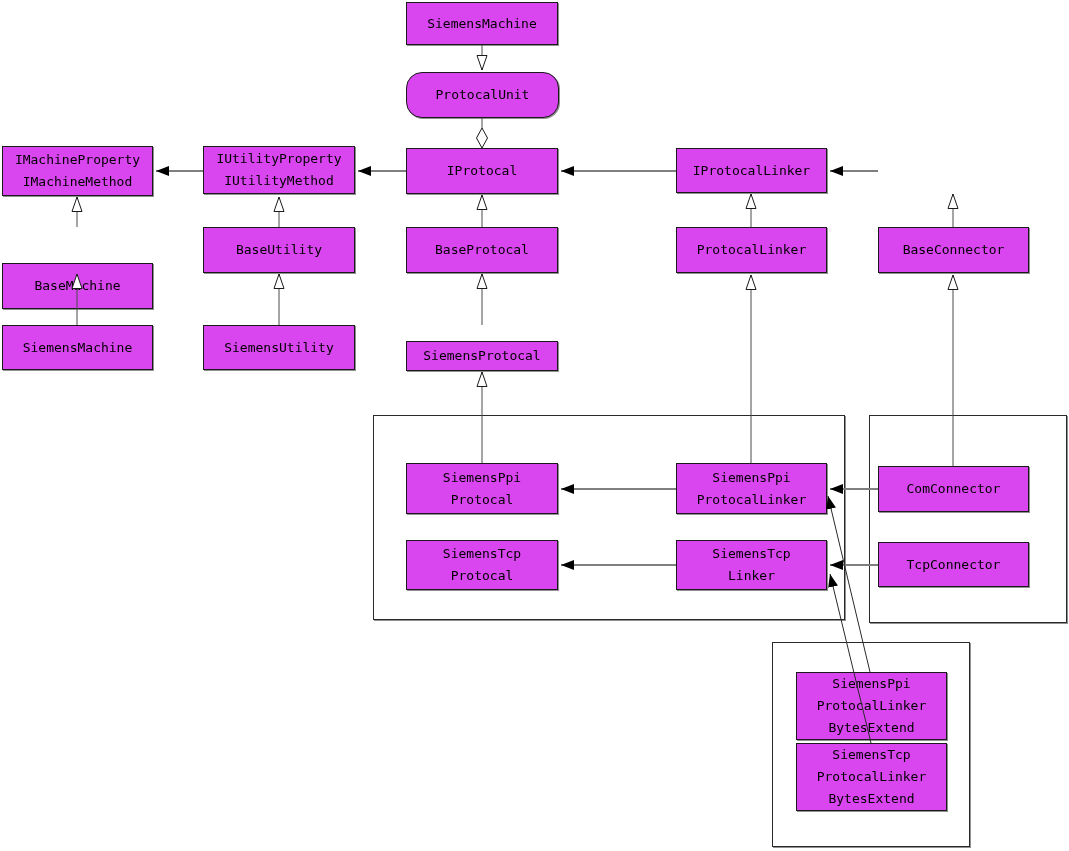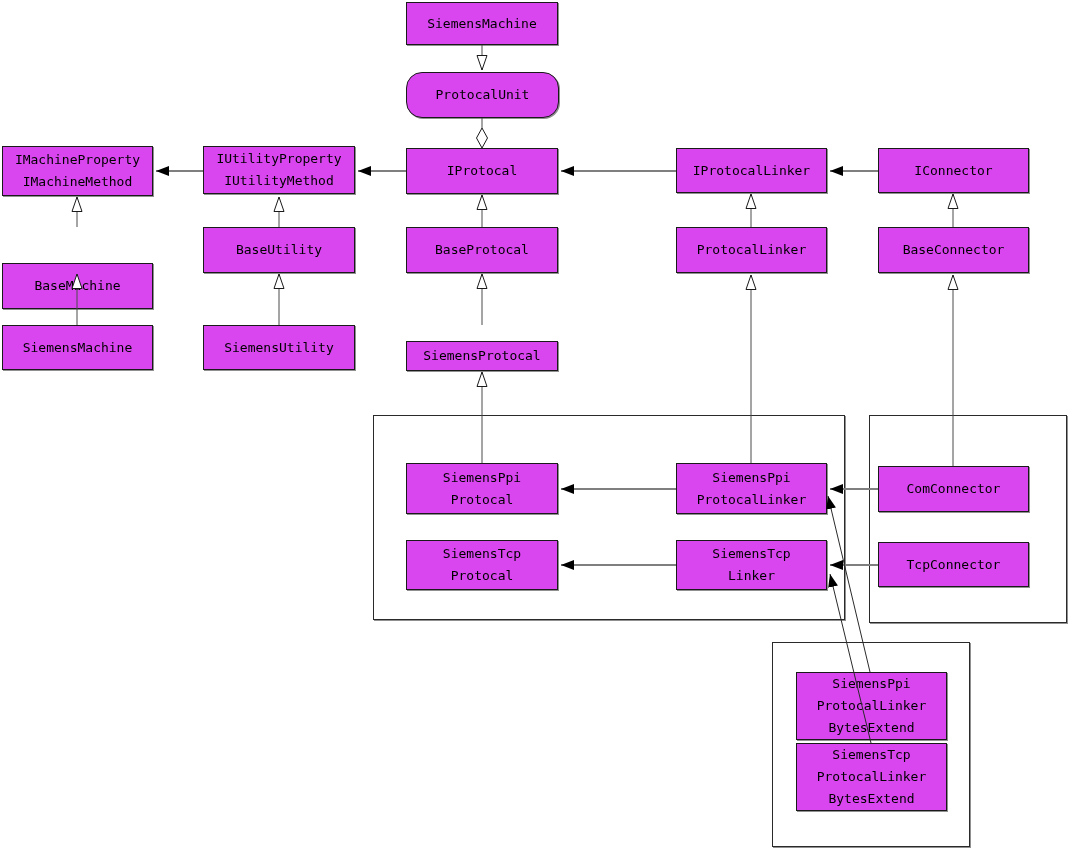--- a/index.html
+++ b/index.html
@@ -89,23 +89,20 @@
     </div>
   <div class="node" id="n-iutility">
       <span>IUtilityProperty
 IUtilityMethod</span>
     </div>
   <div class="node" id="n-iprotocal">
       <span>IProtocal</span>
     </div>
   <div class="node" id="n-iprotocallinker">
       <span>IProtocalLinker</span>
-    </div>
-  <div class="node" id="n-iconnector">
-      <span>IConnector</span>
     </div>
   <div class="node" id="n-basemachine">
       <span>BaseMachine</span>
     </div>
   <div class="node" id="n-baseutility">
       <span>BaseUtility</span>
     </div>
   <div class="node" id="n-baseprotocal">
       <span>BaseProtocal</span>
     </div>

